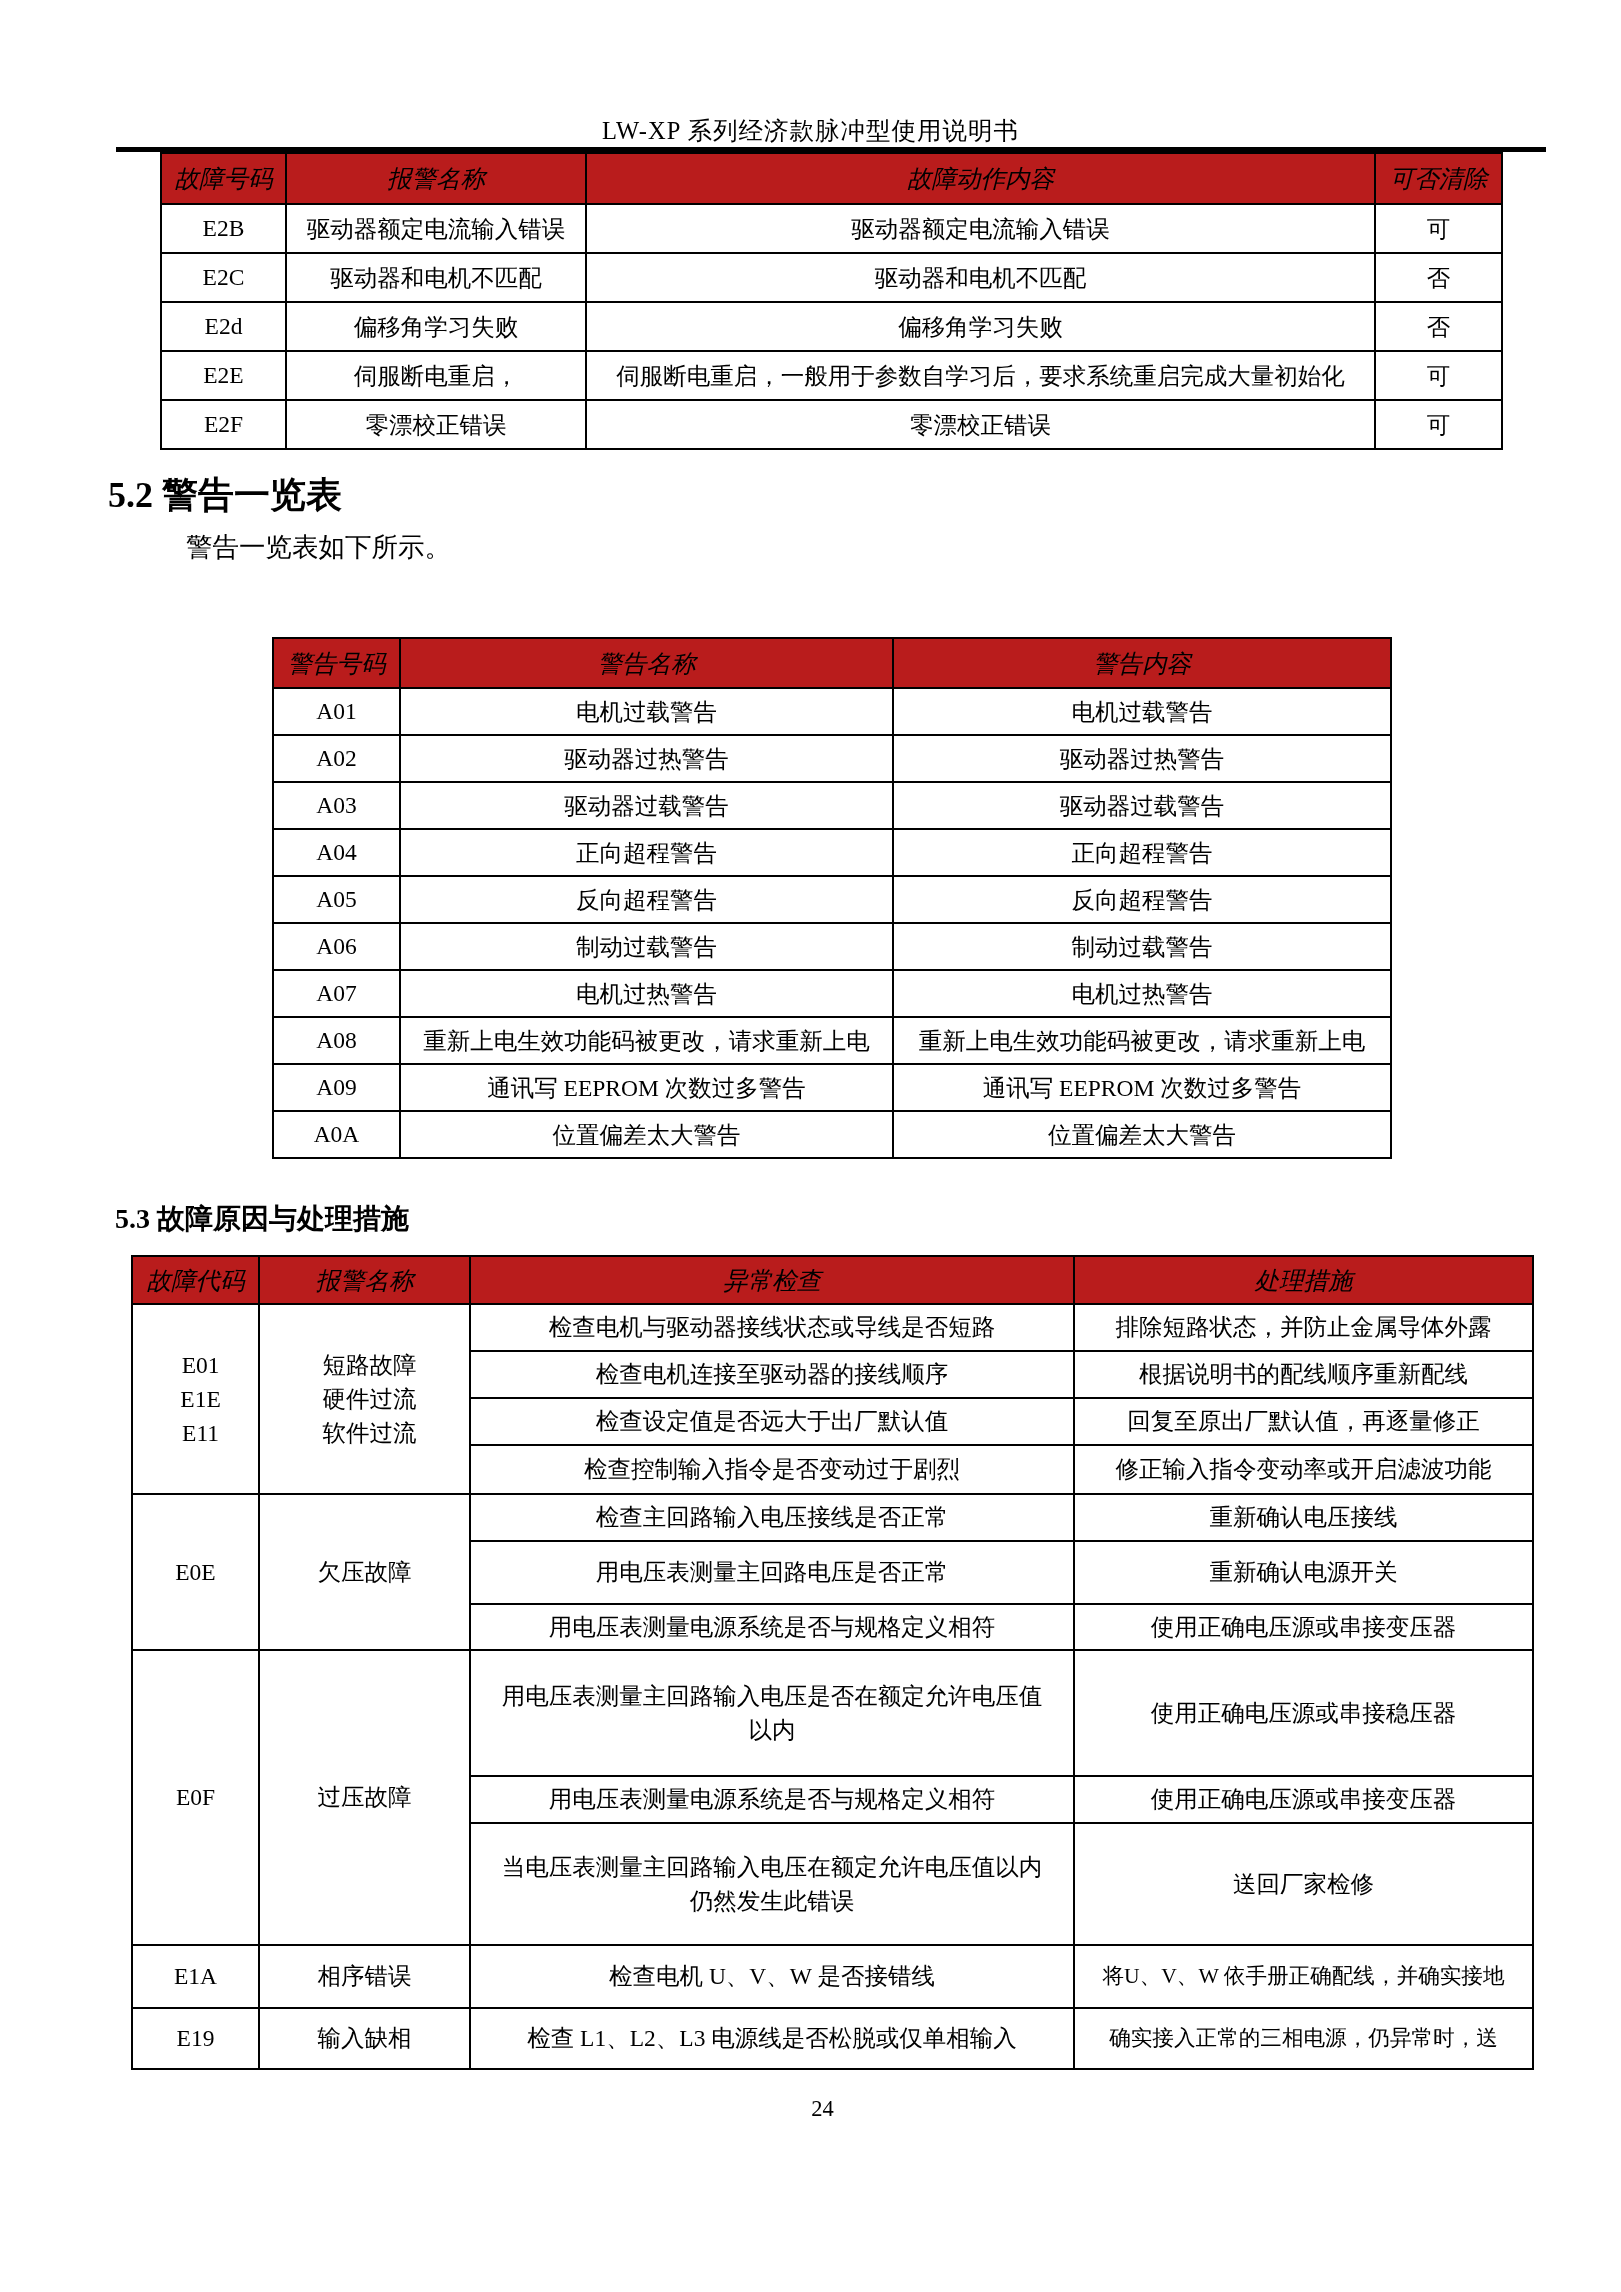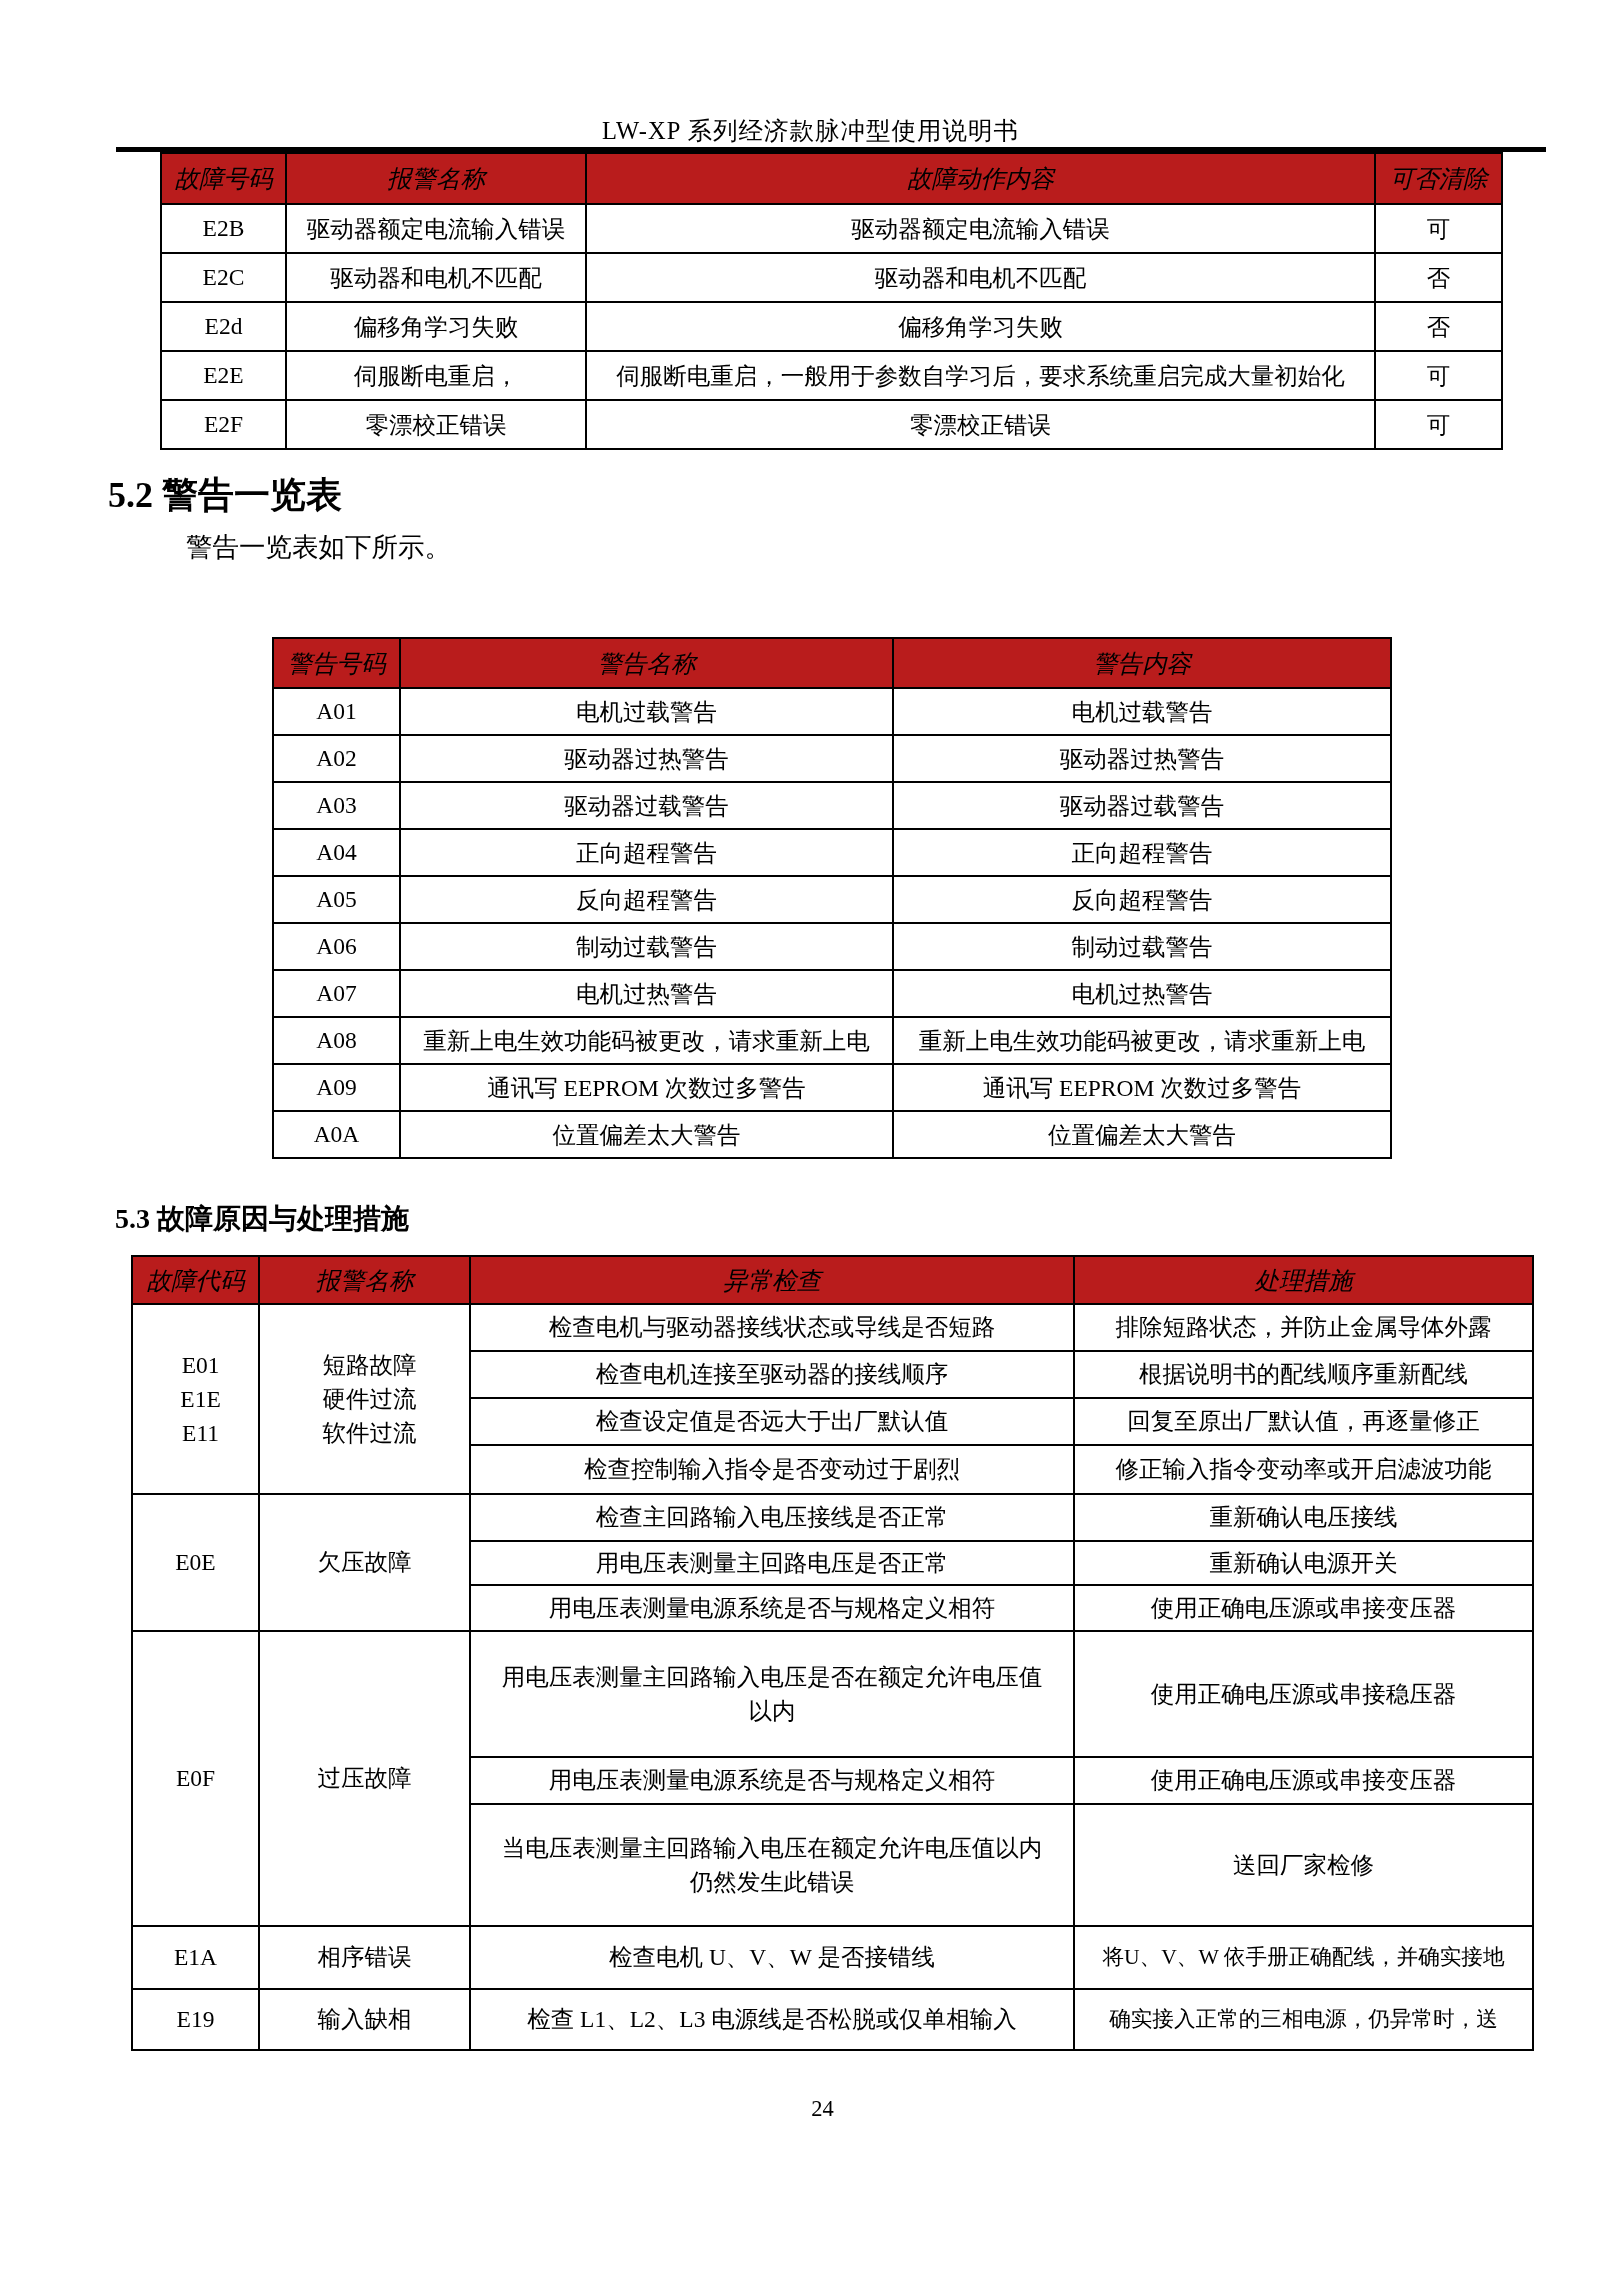--- a/index.html
+++ b/index.html
@@ -199,21 +199,21 @@
   <tr style="height:49px">
     <td>检查控制输入指令是否变动过于剧烈</td>
     <td>修正输入指令变动率或开启滤波功能</td>
   </tr>
   <tr class="gsep" style="height:47px">
     <td rowspan="3">E0E</td>
     <td rowspan="3">欠压故障</td>
     <td>检查主回路输入电压接线是否正常</td>
     <td>重新确认电压接线</td>
   </tr>
-  <tr style="height:44px">
+  <tr style="height:63px">
     <td>用电压表测量主回路电压是否正常</td>
     <td>重新确认电源开关</td>
   </tr>
   <tr style="height:46px">
     <td>用电压表测量电源系统是否与规格定义相符</td>
     <td>使用正确电压源或串接变压器</td>
   </tr>
   <tr class="gsep" style="height:126px">
     <td rowspan="3">E0F</td>
     <td rowspan="3">过压故障</td>

